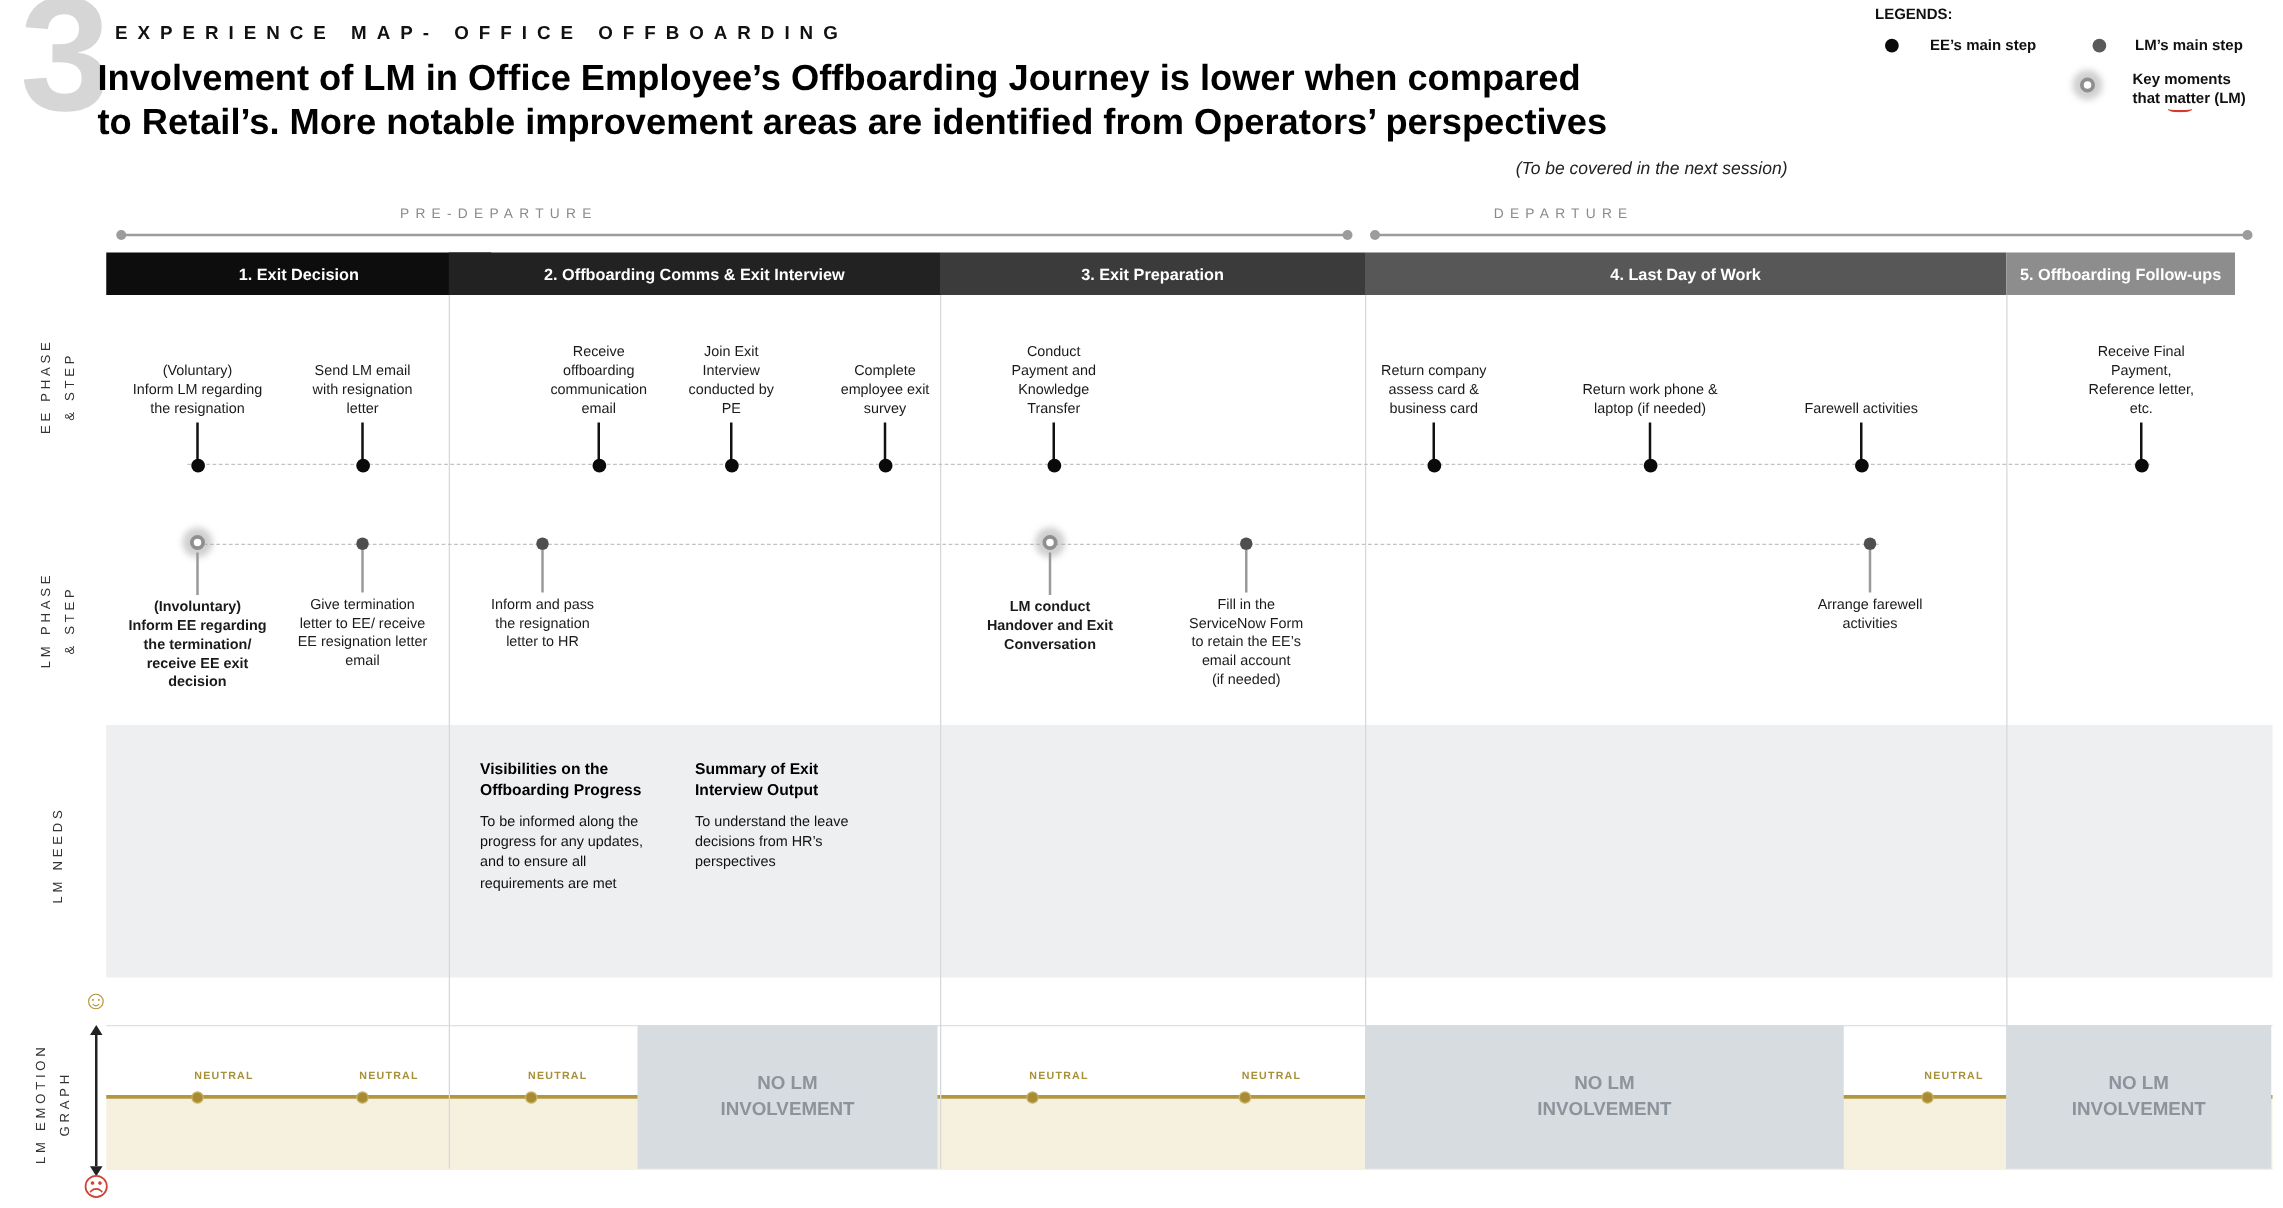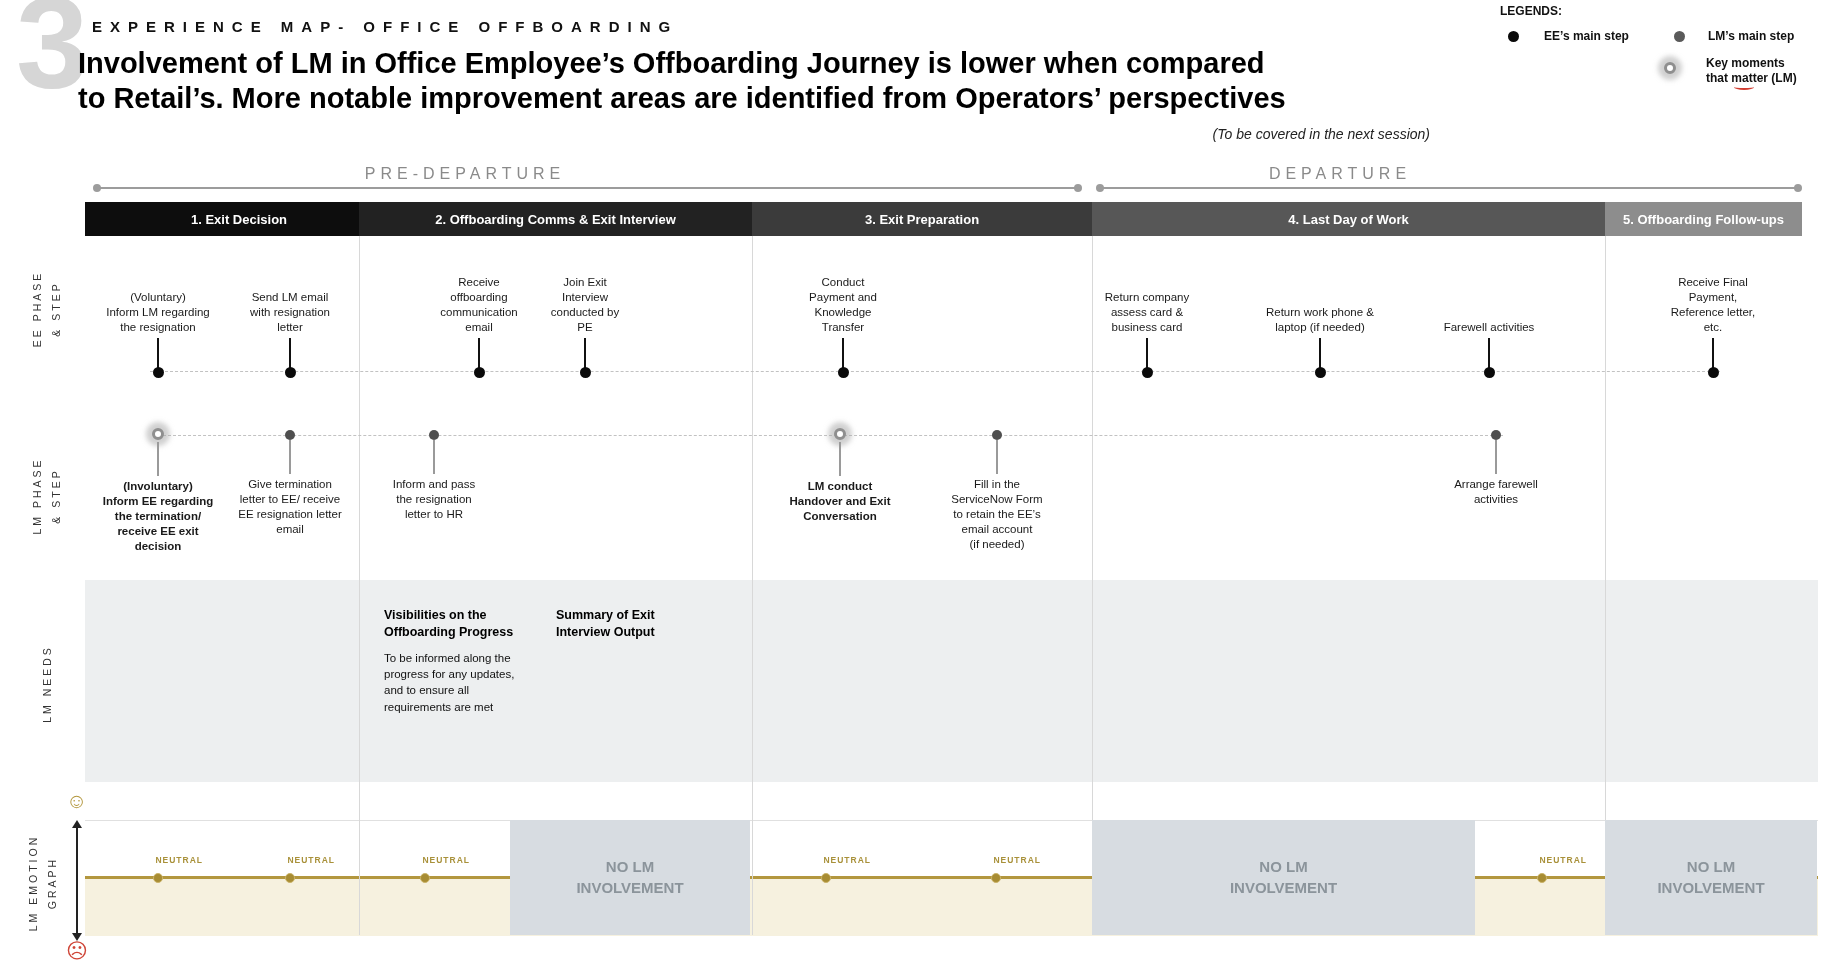--- a/index.html
+++ b/index.html
@@ -20,21 +20,21 @@
   .dot-ee-sample { left:1508px; top:31px; width:11px; height:11px; border-radius:50%; background:#0a0a0a; }
   .dot-lm-sample { left:1674px; top:31px; width:11px; height:11px; border-radius:50%; background:#5a5a5a; }
   .key-marker { width:12px; height:12px; border-radius:50%; background:#fff; border:3px solid #8f8f8f;
                 box-shadow:0 0 5px 6px rgba(170,170,170,0.55); }
   .red-scribble { left:1734px; top:84px; width:20px; height:6px; border-bottom:2px solid #d23b2f; border-radius:50%; }
 
   
   .phase-line { top:187px; height:2px; background:#9c9c9c; }
   .phase-line::before, .phase-line::after { content:""; position:absolute; top:-3px; width:8px; height:8px; border-radius:50%; background:#9c9c9c; }
   .phase-line::before { left:-2px; } .phase-line::after { right:-2px; }
-  .phase-label { top:165px; font-size:16px; letter-spacing:5px; color:#8a8a8a; text-align:center; white-space:nowrap; }
+  .phase-label { top:165px; font-size:11px; letter-spacing:5px; color:#8a8a8a; text-align:left; white-space:nowrap; }
 
   
   .col-head { top:202px; height:34px; color:#fff; font-size:13px; font-weight:bold; display:flex; align-items:center; justify-content:center; text-align:center; }
   .vline { top:236px; height:699px; width:1px; background:#d8d8d8; }
 
   
   .needs-band { left:85px; top:580px; width:1733px; height:202px; background:#edeff0; }
   .emotion-band { left:85px; top:820px; width:1733px; height:115px; background:#fff; border-top:1px solid #e0e0e0; border-bottom:1px solid #e0e0e0; }
   .cream { position:absolute; left:0; top:58px; width:100%; height:57px; background:#f6f1df; }
   .gold-line { position:absolute; left:0; top:55px; width:100%; height:3px; background:#b3973e; }
@@ -107,21 +107,21 @@
 
   <div class="abs vline" style="left:359px;"></div>
   <div class="abs vline" style="left:752px;"></div>
   <div class="abs vline" style="left:1092px;"></div>
   <div class="abs vline" style="left:1605px;"></div>
 
   <div class="abs col-head" style="left: 85px; width: 308px; background-color: rgb(13, 13, 13);">1. Exit Decision</div>
   <div class="abs col-head" style="left: 359px; width: 393px; background-color: rgb(34, 34, 34);">2. Offboarding Comms &amp; Exit Interview</div>
   <div class="abs col-head" style="left: 752px; width: 340px; background-color: rgb(59, 59, 59);">3. Exit Preparation</div>
   <div class="abs col-head" style="left: 1092px; width: 513px; background-color: rgb(87, 87, 87);">4. Last Day of Work</div>
-  <div class="abs col-head" style="left: 1605px; width: 197px; background-color: rgb(141, 141, 141);">5. Offboarding Follow-ups</div>
+  <div class="abs col-head" style="left: 1605px; width: 183px; background-color: rgb(141, 141, 141);">5. Offboarding Follow-ups</div>
 
   <div class="abs dash-ee"></div>
 
   <div class="abs ee-step" style="left:83px;">
     <div class="step-label">(Voluntary)
 Inform LM regarding
 the resignation</div>
     <div class="ee-stem"></div>
     <div class="ee-dot"></div>
   </div>
@@ -138,20 +138,27 @@
 communication
 email</div>
     <div class="ee-stem"></div>
     <div class="ee-dot"></div>
   </div>
   <div class="abs ee-step" style="left:510px;">
     <div class="step-label">Join Exit
 Interview
 conducted by
 PE</div>
+    <div class="ee-stem"></div>
+    <div class="ee-dot"></div>
+  </div>
+  <div class="abs ee-step" style="left:633px;">
+    <div class="step-label">Complete
+employee exit
+survey</div>
     <div class="ee-stem"></div>
     <div class="ee-dot"></div>
   </div>
   <div class="abs ee-step" style="left:768px;">
     <div class="step-label">Conduct
 Payment and
 Knowledge
 Transfer</div>
     <div class="ee-stem"></div>
     <div class="ee-dot"></div>
@@ -236,20 +243,23 @@
     <div class="need-title">Visibilities on the
 Offboarding Progress</div>
     <div class="need-body">To be informed along the
 progress for any updates,
 and to ensure all
 requirements are met</div>
   </div>
   <div class="abs need-block" style="left:556px;">
     <div class="need-title">Summary of Exit
 Interview Output</div>
+    <div class="need-body">To understand the leave
+decisions from HR’s
+perspectives</div>
   </div>
 
   <div class="abs neutral-label" style="left:113px;">NEUTRAL</div>
   <div class="abs neutral-dot" style="left:153px;"></div>
   <div class="abs neutral-label" style="left:245px;">NEUTRAL</div>
   <div class="abs neutral-dot" style="left:285px;"></div>
   <div class="abs neutral-label" style="left:380px;">NEUTRAL</div>
   <div class="abs neutral-dot" style="left:420px;"></div>
   <div class="abs neutral-label" style="left:781px;">NEUTRAL</div>
   <div class="abs neutral-dot" style="left:821px;"></div>

